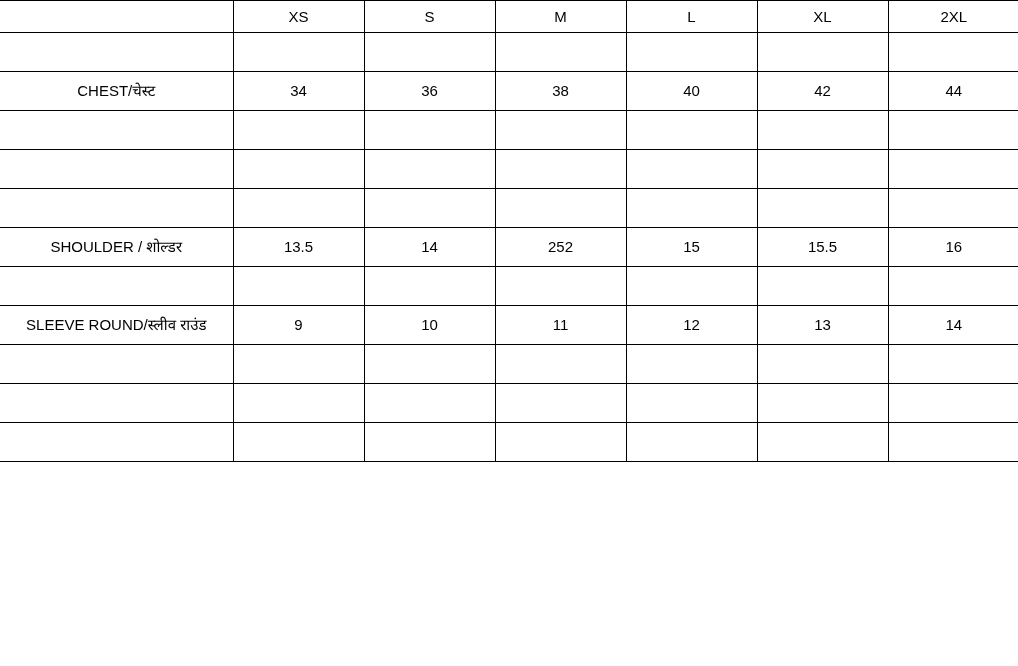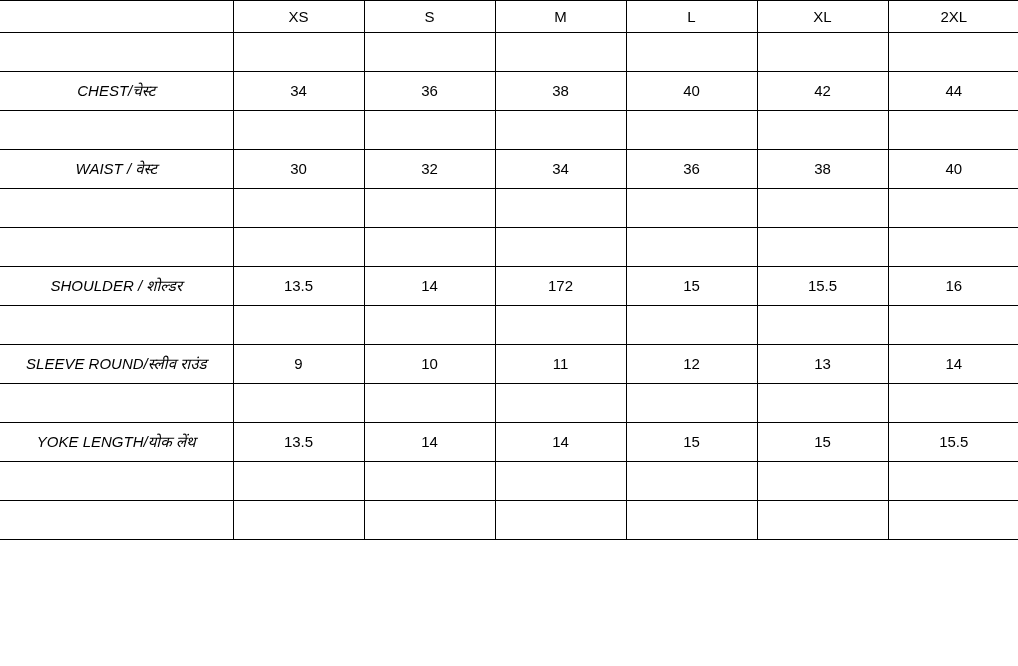--- a/index.html
+++ b/index.html
@@ -47,21 +47,20 @@
     height: 32px;
   }
   tr.spacer-row td {
     height: 39px;
   }
   tr.data-row td {
     height: 39px;
   }
   .no-left-border {
     border-left: none !important;
-    font-style: italic;
   }
   .no-right-border {
     border-right: none !important;
   }
 </style>
 </head>
 <body>
 
 <div class="sheet">
   <table class="size-chart">
@@ -100,29 +99,20 @@
       <tr class="spacer-row">
         <td class="col-label no-left-border"></td>
         <td class="col-size"></td>
         <td class="col-size"></td>
         <td class="col-size"></td>
         <td class="col-size"></td>
         <td class="col-size"></td>
         <td class="col-size no-right-border"></td>
       </tr>
 
-      <tr class="data-row">
-        <td class="col-label no-left-border">WAIST / वेस्ट</td>
-        <td class="col-size">30</td>
-        <td class="col-size">32</td>
-        <td class="col-size">34</td>
-        <td class="col-size">36</td>
-        <td class="col-size">38</td>
-        <td class="col-size no-right-border">40</td>
-      </tr>
 
       <tr class="spacer-row">
         <td class="col-label no-left-border"></td>
         <td class="col-size"></td>
         <td class="col-size"></td>
         <td class="col-size"></td>
         <td class="col-size"></td>
         <td class="col-size"></td>
         <td class="col-size no-right-border"></td>
       </tr>
@@ -135,21 +125,21 @@
         <td class="col-size"></td>
         <td class="col-size"></td>
         <td class="col-size"></td>
         <td class="col-size no-right-border"></td>
       </tr>
 
       <tr class="data-row">
         <td class="col-label no-left-border">SHOULDER / शोल्डर</td>
         <td class="col-size">13.5</td>
         <td class="col-size">14</td>
-        <td class="col-size">172</td>
+        <td class="col-size">252</td>
         <td class="col-size">15</td>
         <td class="col-size">15.5</td>
         <td class="col-size no-right-border">16</td>
       </tr>
 
       <tr class="spacer-row">
         <td class="col-label no-left-border"></td>
         <td class="col-size"></td>
         <td class="col-size"></td>
         <td class="col-size"></td>
@@ -171,29 +161,20 @@
       <tr class="spacer-row">
         <td class="col-label no-left-border"></td>
         <td class="col-size"></td>
         <td class="col-size"></td>
         <td class="col-size"></td>
         <td class="col-size"></td>
         <td class="col-size"></td>
         <td class="col-size no-right-border"></td>
       </tr>
 
-      <tr class="data-row">
-        <td class="col-label no-left-border">YOKE LENGTH/योक लेंथ</td>
-        <td class="col-size">13.5</td>
-        <td class="col-size">14</td>
-        <td class="col-size">14</td>
-        <td class="col-size">15</td>
-        <td class="col-size">15</td>
-        <td class="col-size no-right-border">15.5</td>
-      </tr>
 
       <tr class="spacer-row">
         <td class="col-label no-left-border"></td>
         <td class="col-size"></td>
         <td class="col-size"></td>
         <td class="col-size"></td>
         <td class="col-size"></td>
         <td class="col-size"></td>
         <td class="col-size no-right-border"></td>
       </tr>

